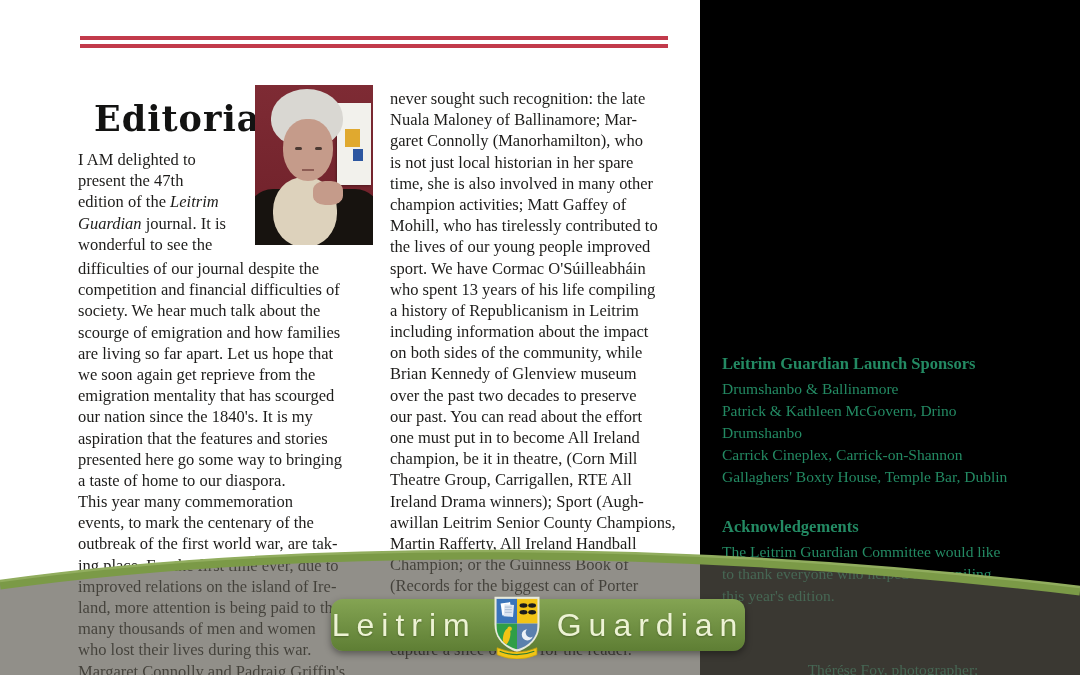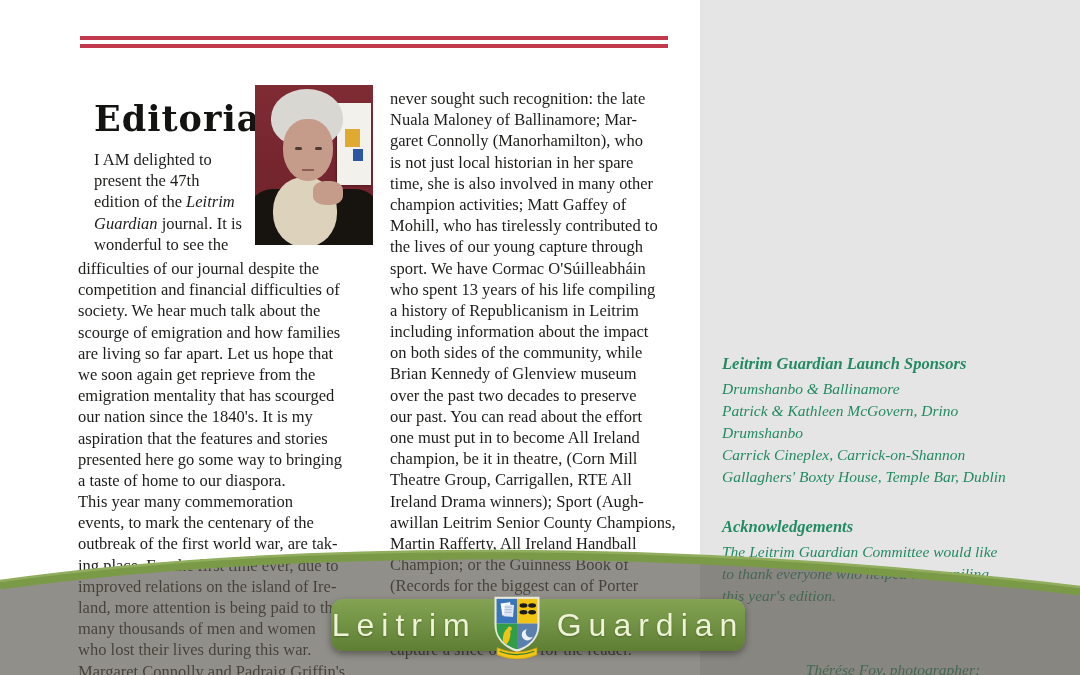--- a/index.html
+++ b/index.html
@@ -12,21 +12,21 @@
   .rule{height:4px;background:#c23a4b;margin-bottom:4px;}
 
   
   .ed-title{position:absolute;left:78px;top:82px;margin:16px;
     font-family:"DejaVu Serif", serif;font-weight:800;font-size:35px;
     letter-spacing:1px;color:#131312;}
 
   
   .col{position:absolute;color:#1d1c1a;font-size:16.5px;}
   .col .tl{height:21.2px;line-height:21.2px;white-space:nowrap;}
-  .left-intro{left:94px;top:149px;width:176px;}
+  .left-intro{left:78px;top:149px;width:176px;}
   .left-body{left:78px;top:258px;width:312px;}
   .mid{left:390px;top:88px;width:308px;}
   .it{font-style:italic;}
 
   
   .photo{position:absolute;left:255px;top:85px;width:118px;height:160px;overflow:hidden;
     background:linear-gradient(#7e2b34,#6e2029);}
   .photo .frame{position:absolute;left:82px;top:18px;width:34px;height:82px;background:#f2f1ec;
     box-shadow:-1px 1px 2px rgba(0,0,0,.3);}
   .photo .art-y{position:absolute;left:8px;top:26px;width:15px;height:18px;background:#e0a92f;}
@@ -39,23 +39,23 @@
     border-radius:50% 50% 46% 46%;}
   .photo .face{position:absolute;left:28px;top:34px;width:50px;height:62px;background:#c59b8a;
     border-radius:46% 46% 50% 50%;}
   .photo .eye{position:absolute;width:7px;height:3px;background:#4c3a33;border-radius:2px;top:62px;}
   .photo .eye.l{left:40px;} .photo .eye.r{left:60px;}
   .photo .mouth{position:absolute;left:47px;top:84px;width:12px;height:2px;background:#8d5c54;}
   .photo .hand{position:absolute;left:58px;top:96px;width:30px;height:24px;background:#c59b8a;
     border-radius:40%;}
 
   
-  .sidebar{position:absolute;left:700px;top:0;width:380px;height:675px;background:#e5e5e5;
+  .sidebar{position:absolute;left:700px;top:0;width:380px;height:675px;background:#000000;
     box-sizing:border-box;padding:352px 16px 0 22px;color:#238a63;
-    font-style:italic;font-size:15.5px;}
+    font-size:15.5px;}
   .sidebar .tl{height:22px;line-height:22px;white-space:nowrap;}
   .sp-title{font-weight:bold;font-size:16.5px;height:26px;line-height:24px;white-space:nowrap;}
   .ack-title{margin-top:27px;}
   .credit{margin-top:52px;height:22px;line-height:22px;white-space:nowrap;text-align:center;}
 
   
   .overlay{position:absolute;left:0;top:545px;pointer-events:none;}
 
   
   .banner{position:absolute;left:331px;top:599px;width:414px;height:52px;border-radius:12px;
@@ -122,21 +122,21 @@
       <div class="tl">Margaret Connolly and Padraig Griffin's</div>
     </div>
   <div class="col mid">
       <div class="tl">never sought such recognition: the late</div>
       <div class="tl">Nuala Maloney of Ballinamore; Mar-</div>
       <div class="tl">garet Connolly (Manorhamilton), who</div>
       <div class="tl">is not just local historian in her spare</div>
       <div class="tl">time, she is also involved in many other</div>
       <div class="tl">champion activities; Matt Gaffey of</div>
       <div class="tl">Mohill, who has tirelessly contributed to</div>
-      <div class="tl">the lives of our young capture through</div>
+      <div class="tl">the lives of our young people improved</div>
       <div class="tl">sport. We have Cormac O'Súilleabháin</div>
       <div class="tl">who spent 13 years of his life compiling</div>
       <div class="tl">a history of Republicanism in Leitrim</div>
       <div class="tl">including information about the impact</div>
       <div class="tl">on both sides of the community, while</div>
       <div class="tl">Brian Kennedy of Glenview museum</div>
       <div class="tl">over the past two decades to preserve</div>
       <div class="tl">our past. You can read about the effort</div>
       <div class="tl">one must put in to become All Ireland</div>
       <div class="tl">champion, be it in theatre,  (Corn Mill</div>

